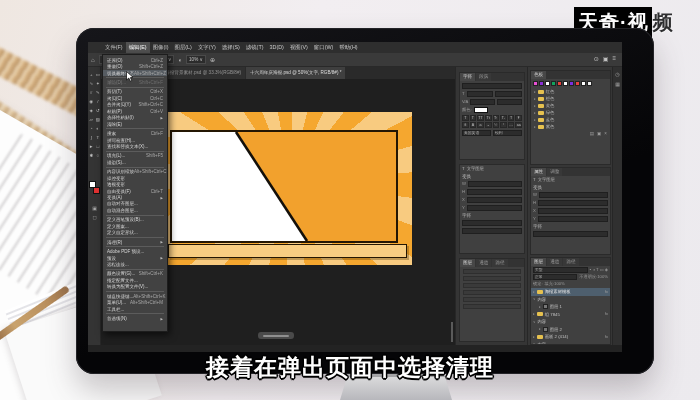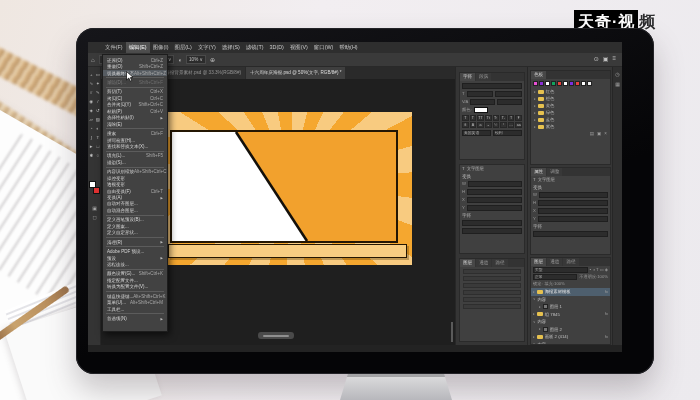--- a/index.html
+++ b/index.html
@@ -21,21 +21,21 @@
   .scribble{position:absolute;left:-14px;top:148px;width:128px;height:158px;transform:rotate(-57deg);
     background:repeating-linear-gradient(0deg,transparent 0 9px,rgba(118,112,116,.32) 9px 11px);
     filter:blur(1px);border-radius:10px;}
   .paper-stack{position:absolute;left:6px;top:288px;width:116px;height:30px;transform:rotate(-22deg);
     background:repeating-linear-gradient(0deg,#e4e4e8 0 2px,#ffffff 2px 5px);filter:blur(.6px);}
   .paper-corner{position:absolute;left:18px;top:308px;width:130px;height:110px;transform:rotate(-18deg);
     background:#fafafa;box-shadow:-2px -2px 6px rgba(100,90,95,.18);}
   .pencil{position:absolute;left:-14px;top:342px;width:100px;height:7px;transform:rotate(-35deg);transform-origin:left center;
     background:linear-gradient(90deg,#7d5132,#c9a36e 35%,#b98f5e 75%,#9a714a);border-radius:3px;filter:blur(.5px);}
   
-  .logo{position:absolute;left:574px;top:11px;height:23px;display:flex;align-items:center;font-weight:bold;font-size:16px;letter-spacing:1px;}
+  .logo{position:absolute;left:574px;top:11px;height:23px;display:flex;align-items:center;font-weight:bold;font-size:20px;letter-spacing:1px;}
   .logo .boxed{background:#000;color:#fff;padding:2px 3px 3px 4px;}
   .logo .tail{color:#2e2e30;padding-left:1px;text-shadow:0 1px 1px rgba(255,255,255,.8);}
   
   .monitor{position:absolute;left:76px;top:28px;width:578px;height:346px;background:linear-gradient(160deg,#16161a,#050507 60%);
     border-radius:18px;box-shadow:0 16px 30px rgba(70,58,64,.28), inset 0 0 0 1px #232327;}
   .stand{position:absolute;left:340px;top:374px;width:112px;height:26px;
     background:linear-gradient(180deg,#dededf,#b7b7bc);clip-path:polygon(7% 0,93% 0,100% 100%,0 100%);}
   .stand::before{content:"";position:absolute;left:0;top:0;width:100%;height:3px;background:rgba(60,60,64,.35);}
   .subtitle{position:absolute;left:0;right:0;top:352px;text-align:center;font-size:23px;font-weight:bold;color:#fff;letter-spacing:1px;
     text-shadow:-1.6px 0 #000,1.6px 0 #000,0 -1.6px #000,0 1.6px #000,-1.1px -1.1px #000,1.1px 1.1px #000,-1.1px 1.1px #000,1.1px -1.1px #000;}
@@ -618,13 +618,14 @@
       <div class="cursor">
         <svg width="8" height="11" viewBox="0 0 8 11">
             <path d="M0.5,0.5 L0.5,9 L2.8,7 L4.2,10.2 L5.7,9.5 L4.4,6.6 L7,6.2 Z" fill="#fff" stroke="#000" stroke-width="0.7"></path>
           </svg>
       </div>
 
     </div>
   </div>
 
   <div class="stand"></div>
+  <div class="subtitle">接着在弹出页面中选择清理</div>
 </div>
 
 </body></html>

